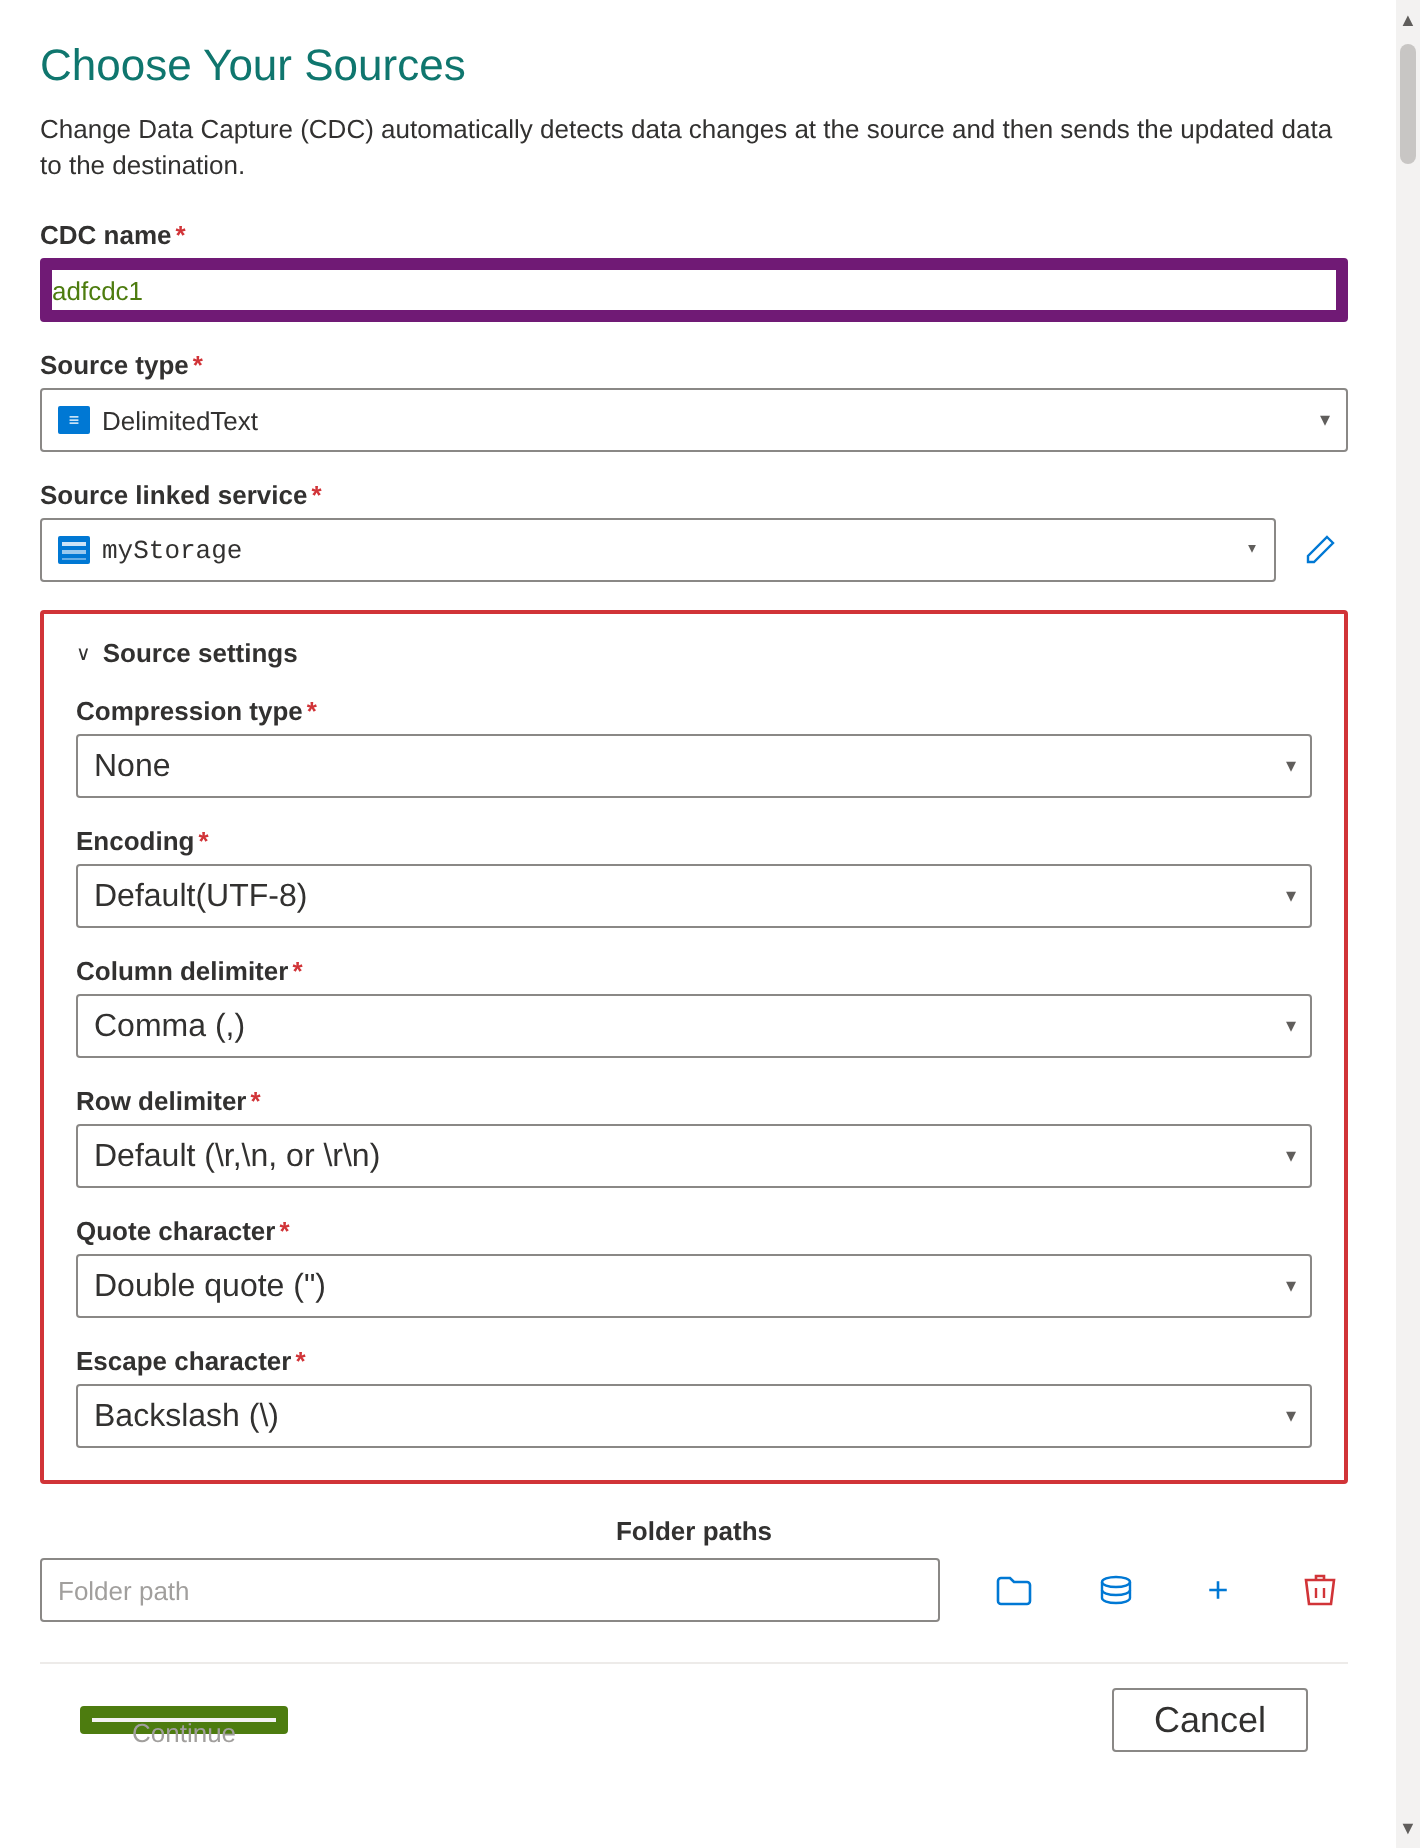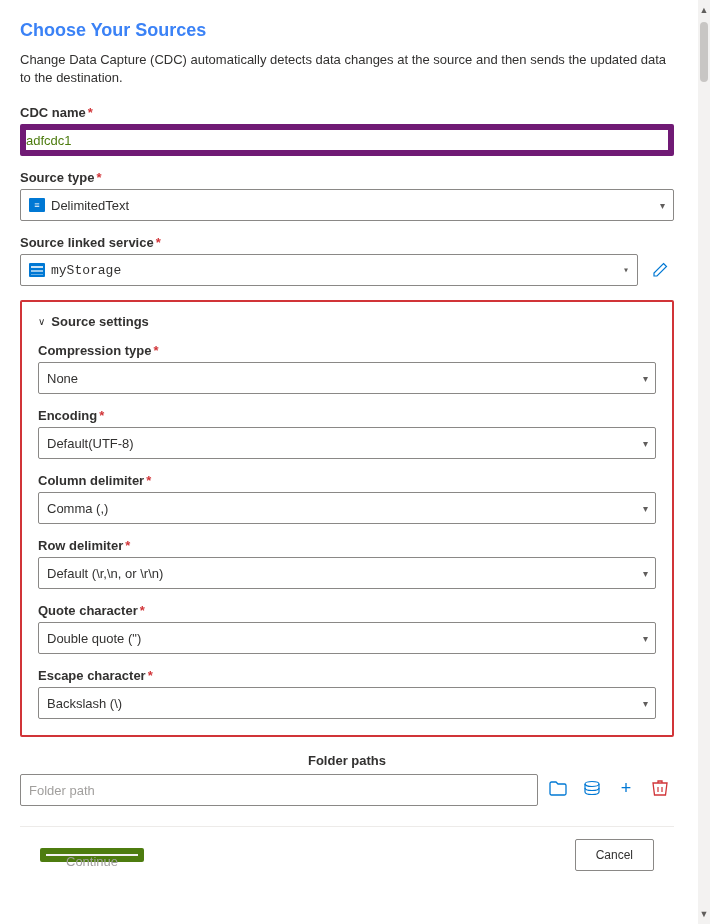--- a/index.html
+++ b/index.html
@@ -45,23 +45,23 @@
       align-items: center;
       justify-content: center;
       cursor: pointer;
       color: #605e5c;
       font-size: 9px;
     }
     .scrollbar-bottom-arrow {
       margin-top: auto;
     }
     h1.page-title {
-      font-size: 18px;
-      font-weight: 700;
-      color: #3b82f6;
+      font-size: 22px;
+      font-weight: 400;
+      color: #0f766e;
       margin-bottom: 10px;
     }
     .description {
       font-size: 13px;
       color: #323130;
       margin-bottom: 18px;
       line-height: 1.4;
     }
     .field-group {
       margin-bottom: 14px;
@@ -93,21 +93,21 @@
     .select-wrapper {
       position: relative;
       width: 100%;
     }
     .select-input {
       width: 100%;
       height: 32px;
       border: 1px solid #8a8886;
       border-radius: 2px;
       padding: 0 32px 0 8px;
-      font-size: 13px;
+      font-size: 16px;
       color: #323130;
       background: #fff;
       appearance: none;
       -webkit-appearance: none;
       cursor: pointer;
       outline: none;
     }
     .select-icon {
       position: absolute;
       right: 8px;
@@ -163,21 +163,22 @@
     }
     .folder-paths-label {
       font-size: 13px;
       font-weight: 600;
       color: #323130;
       margin-bottom: 6px;
       text-align: center;
     }
     .folder-path-row {
       display: flex;
-      gap: 6px;
+      align-items: center;
+      gap: 23px;
     }
     .folder-path-input {
       flex: 1;
       height: 32px;
       border: 1px solid #8a8886;
       border-radius: 2px;
       padding: 0 8px;
       font-size: 13px;
       color: #a19f9d;
       background: #fff;
@@ -217,21 +218,21 @@
       font-size: 13px;
       color: #a19f9d;
       cursor: not-allowed;
     }
     .btn-cancel {
       height: 32px;
       padding: 0 20px;
       background: #fff;
       border: 1px solid #8a8886;
       border-radius: 2px;
-      font-size: 12px;
+      font-size: 18px;
       color: #323130;
       cursor: pointer;
     }
     
     .delimited-icon {
       display: inline-block;
       width: 16px;
       height: 14px;
       background: #0078d4;
       border-radius: 1px;

